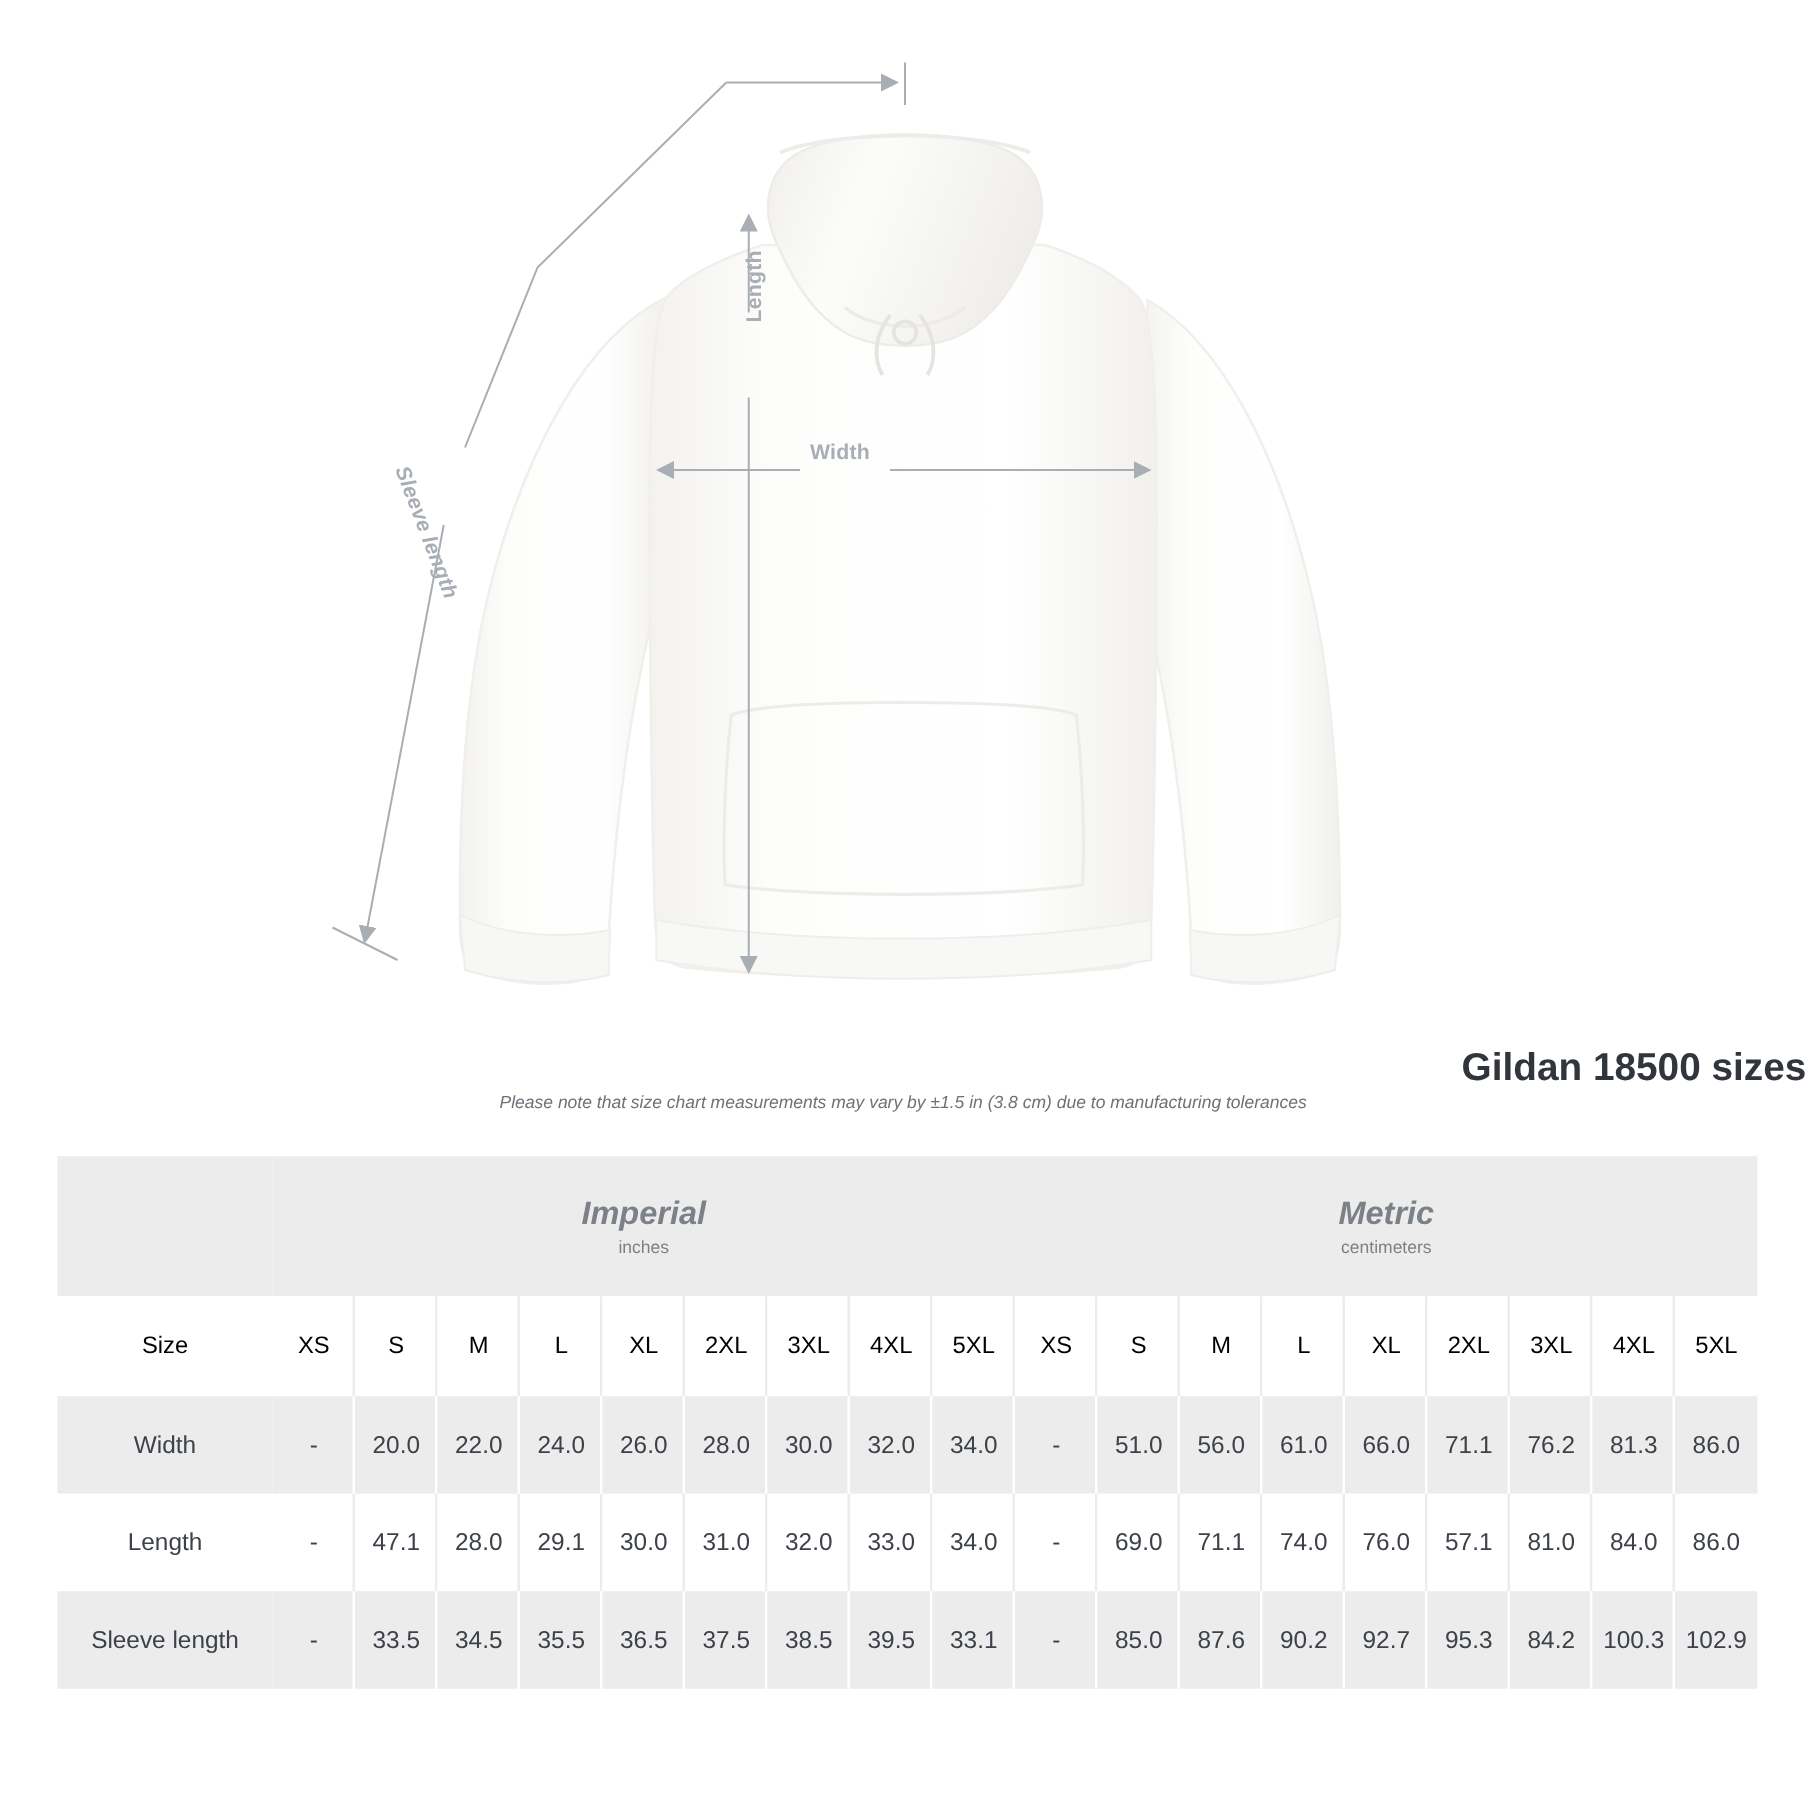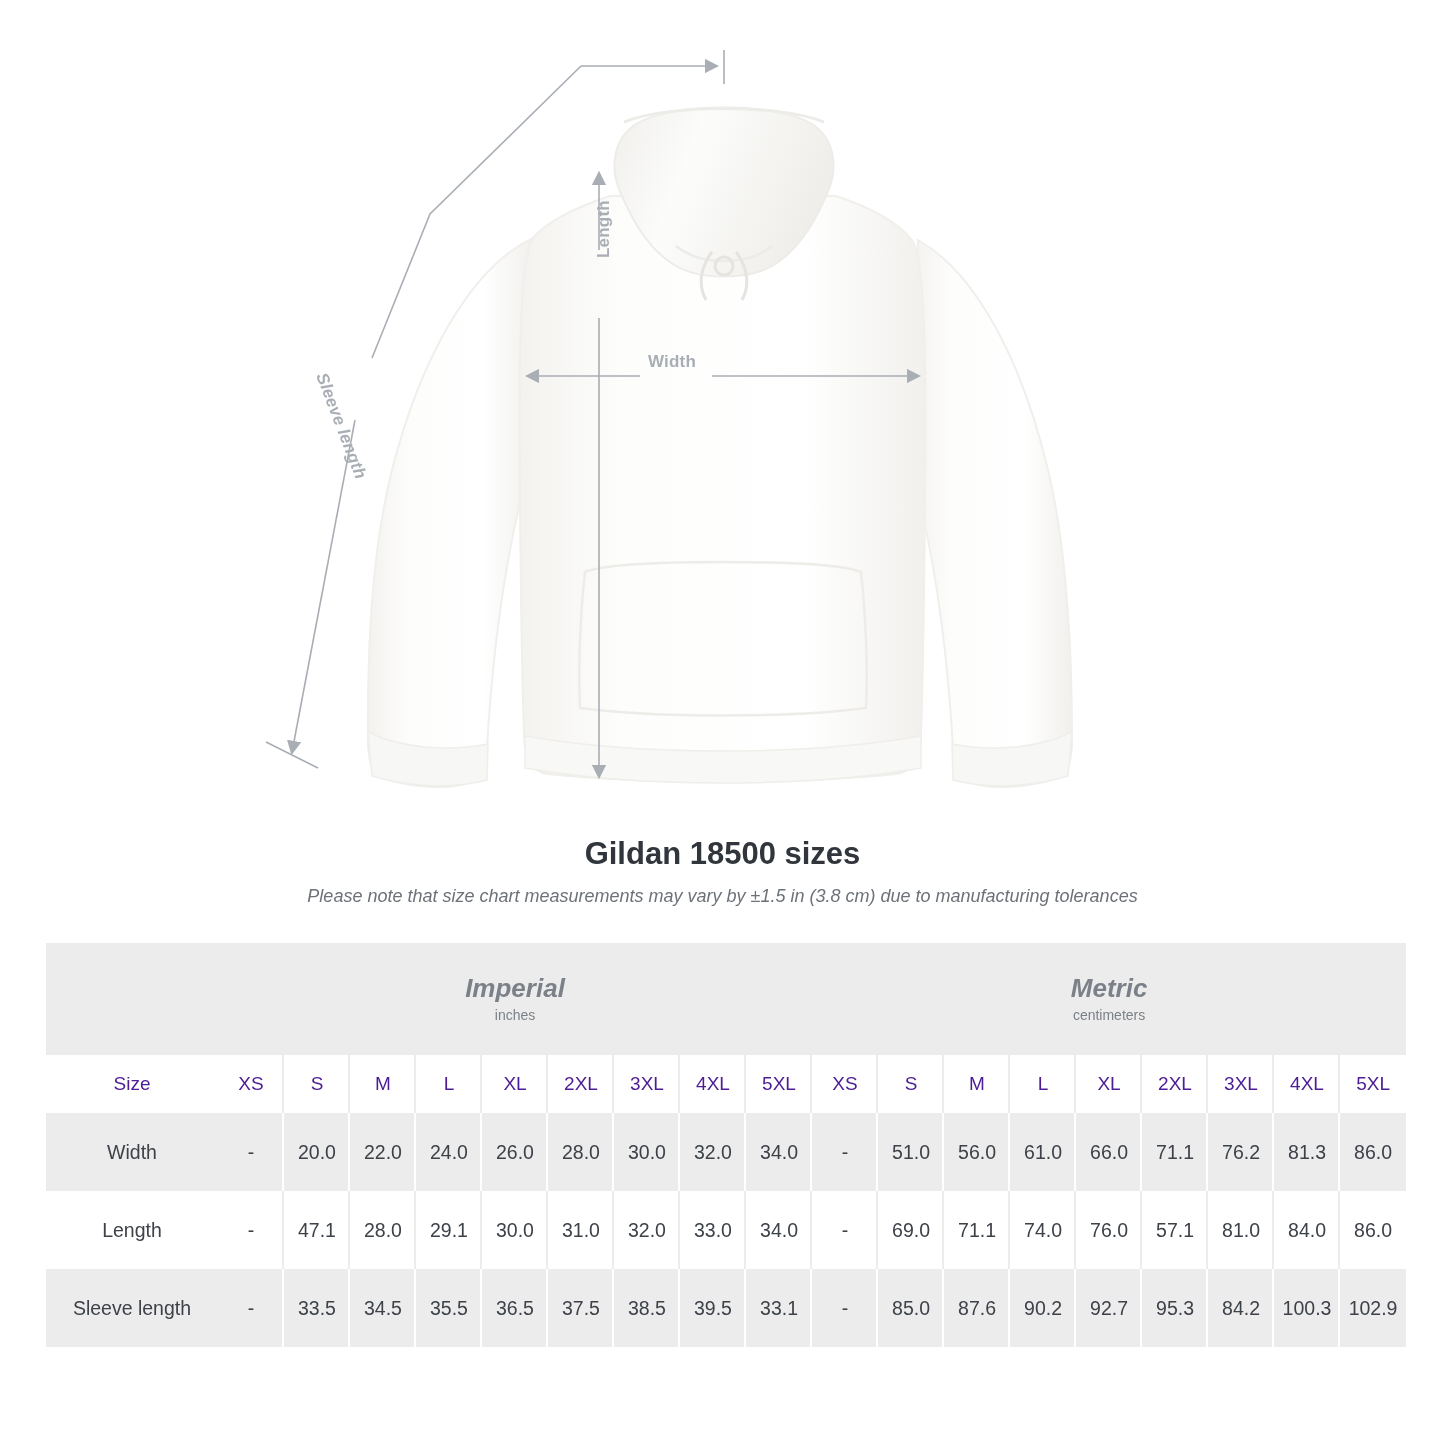--- a/index.html
+++ b/index.html
@@ -60,24 +60,25 @@
 
   
   .title-block {
     text-align: center;
     margin-top: 6px;
   }
   .chart-title {
     font-size: 31px;
     font-weight: bold;
     color: #31353c;
-    margin: 0 0 14px 0;
+    margin: 0 0 1px 0;
+    text-align: right;
   }
   .chart-note {
-    font-size: 18px;
+    font-size: 14px;
     font-style: italic;
     color: #6d7178;
     margin: 0;
   }
 
   
   .table-wrap {
     margin: 36px 46px 0 46px;
   }
   table.size-table {
@@ -102,24 +103,24 @@
     font-weight: bold;
     color: #7c8088;
     line-height: 1.25;
   }
   .unit-sub {
     font-size: 14px;
     color: #7c8088;
     line-height: 1.5;
   }
   .head-row td {
-    height: 58px;
+    height: 80px;
     font-size: 19px;
     font-weight: bold;
-    color: #4c1d95;
+    color: #000000;
     background: #ffffff;
     vertical-align: middle;
   }
   .head-row td.rowhead {
     font-size: 19px;
   }
   .data-row td {
     height: 78px;
     font-size: 19.5px;
     color: #3d4148;

